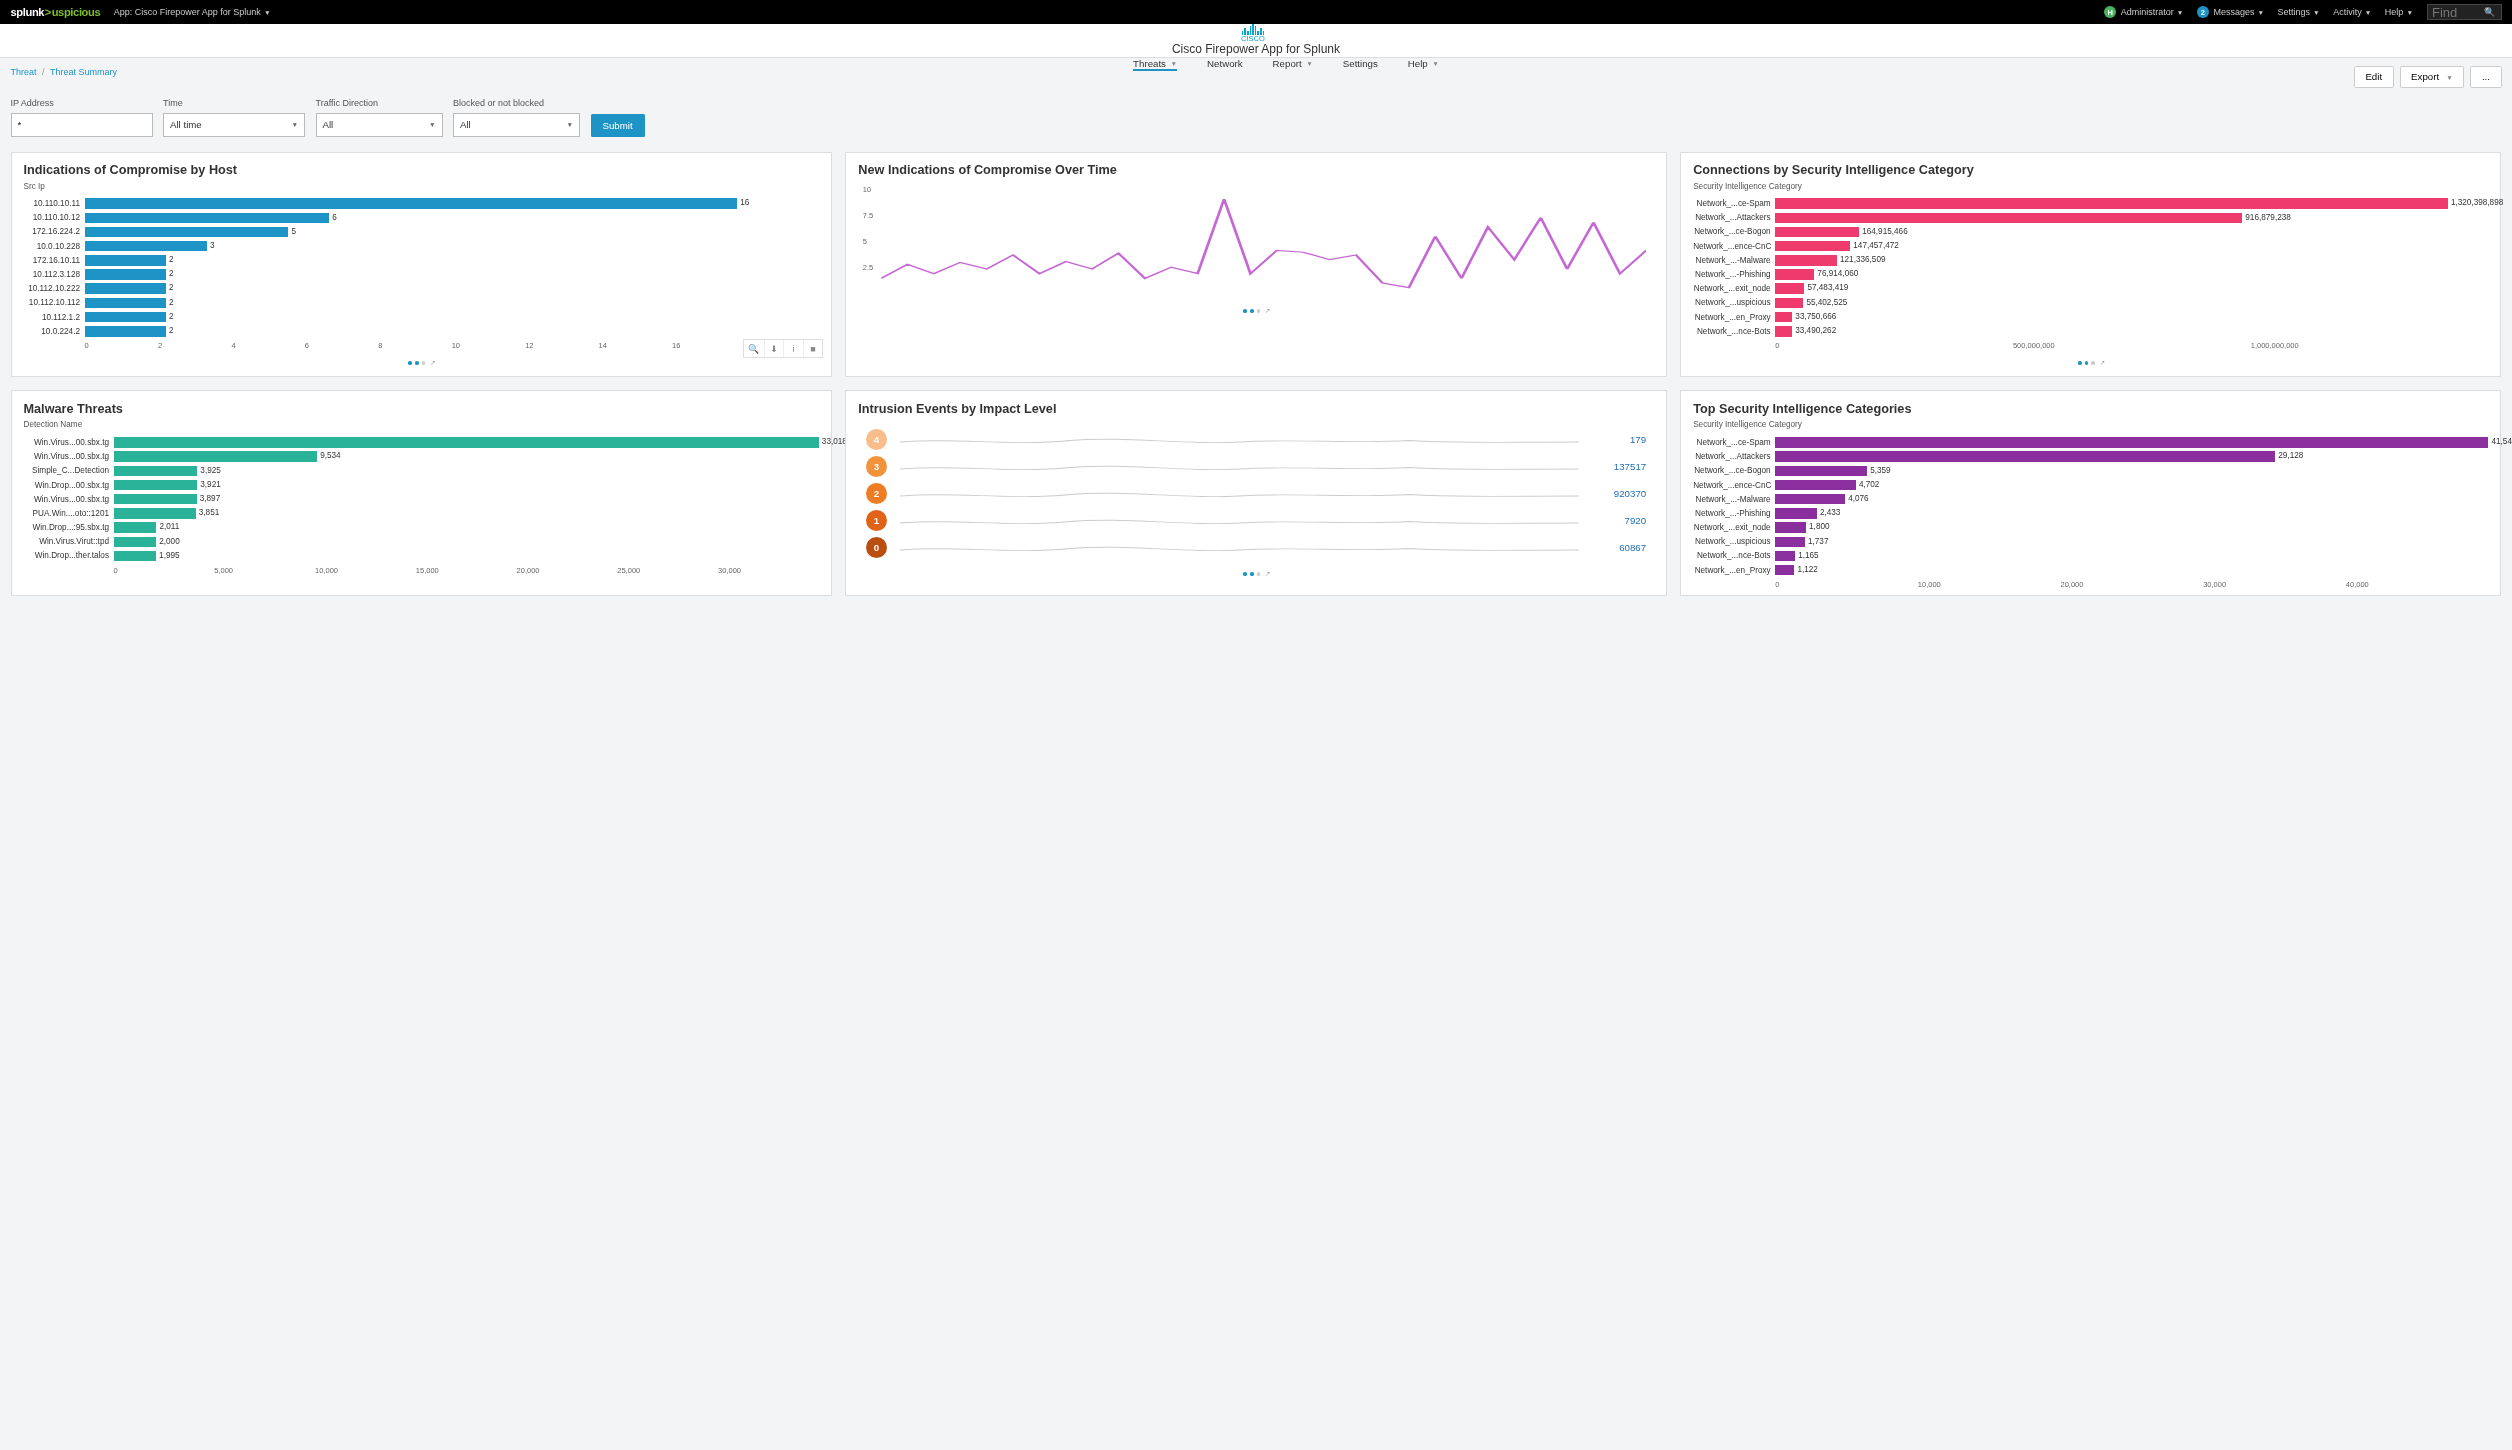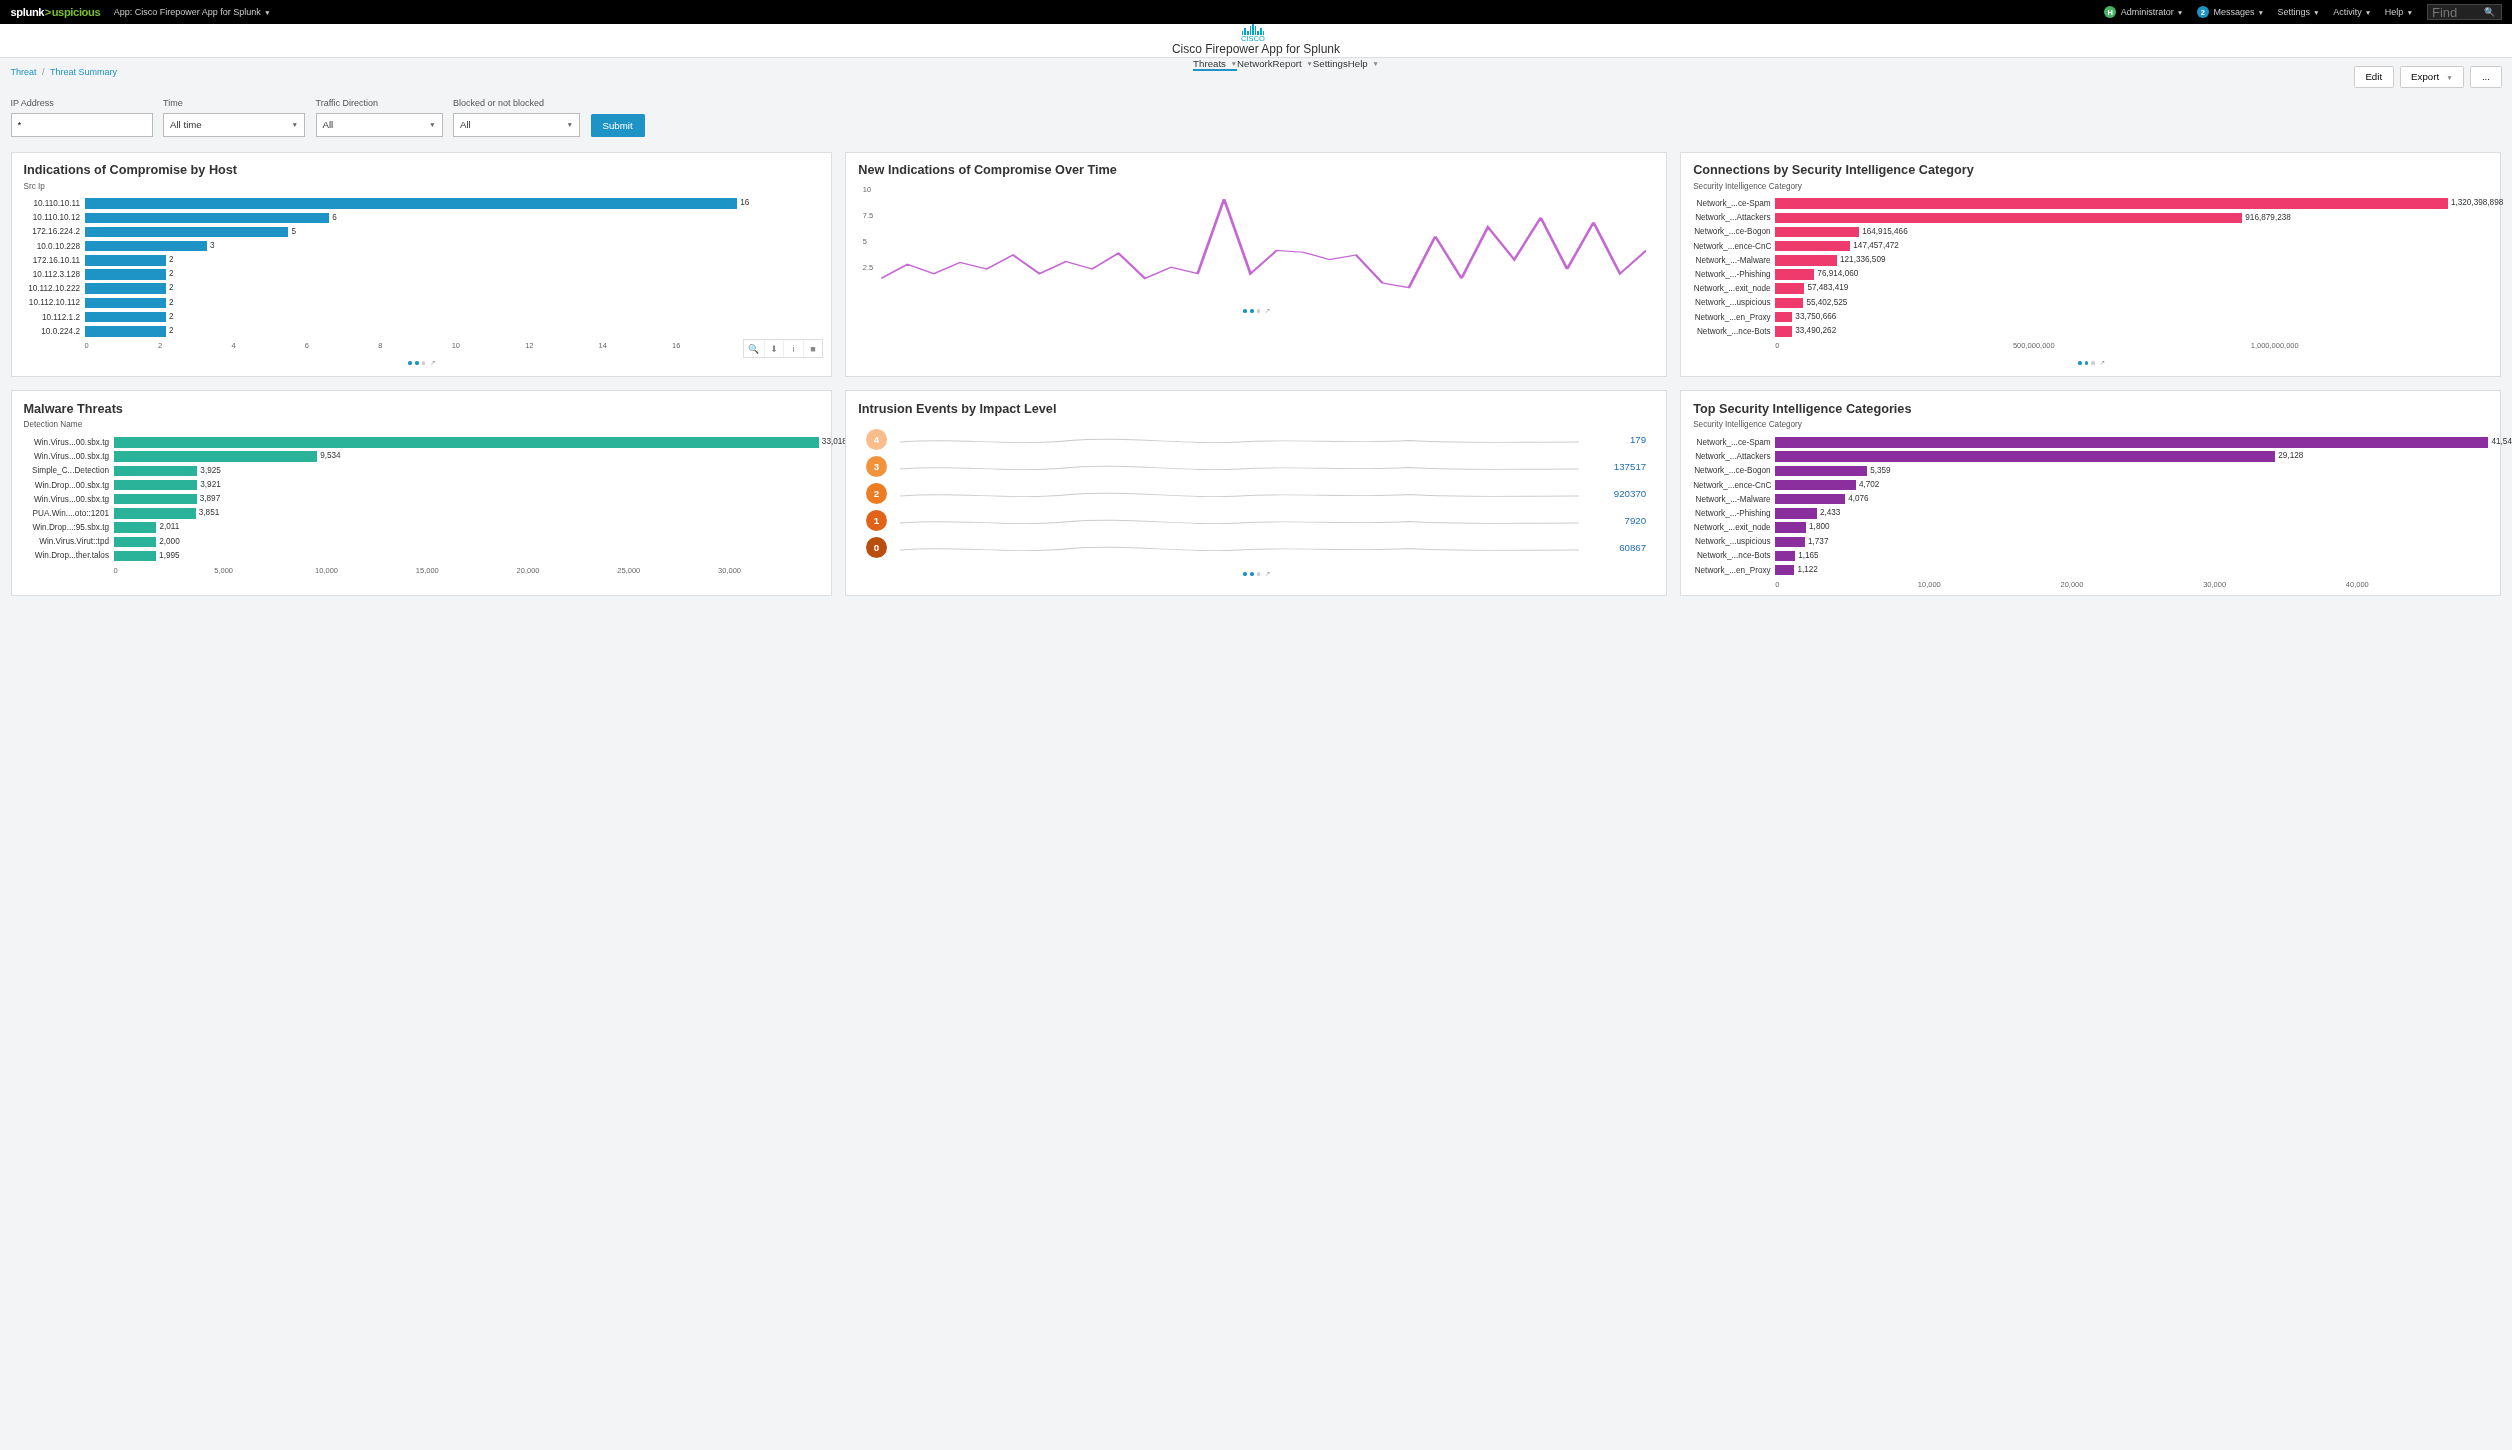--- a/index.html
+++ b/index.html
@@ -18,21 +18,21 @@
   .msg-badge { width: 12px; height: 12px; border-radius: 50%; background: #1e93c6; color: #fff; font-size: 7.5px; font-weight: bold; display: inline-flex; align-items: center; justify-content: center; margin-right: 4.5px; }
   .find-box { margin-left: 13.5px; background: #222; border: 0.7px solid #444; height: 16.5px; display: flex; align-items: center; padding: 0 4.5px; width: 75px; }
   .find-box input { background: transparent; border: none; color: #ccc; width: 52px; outline: none; font-size: 13px; }
   .find-box .srch { color: #888; font-size: 9px; }
   
   .appnav { background: #fff; border-bottom: 0.7px solid #ddd; height: 34px; display: flex; align-items: center; padding: 0 10.5px; flex-direction: column; }
   .cisco-logo { color: #00a7d1; font-size: 7.5px; line-height: 6px; margin-right: 6px; display: flex; flex-direction: column; align-items: center; }
   .cisco-bars { display: flex; align-items: flex-end; height: 10.5px; gap: 1.1px; margin-bottom: 1.5px; }
   .cisco-bars span { width: 1.5px; background: #00a7d1; }
   .appname { font-size: 12px; color: #333; }
-  .appnav-items { margin-left: 60px; display: flex; height: 100%; align-items: stretch; }
+  .appnav-items { margin-left: 60px; display: flex; gap: 30px; height: 100%; align-items: stretch; }
   .appnav-item { display: flex; align-items: center; cursor: pointer; color: #333; border-bottom: 2.2px solid transparent; padding-top: 2.2px; }
   .appnav-item.active { border-bottom-color: #1e93c6; color: #333; font-weight: 500; }
   .appnav-item .caret { margin-left: 4.5px; font-size: 6.7px; color: #888; }
   
   .content { padding: 7.5px 10.5px 15px; }
   .crumb-row { display: flex; align-items: flex-start; justify-content: space-between; }
   .crumbs { color: #1e93c6; font-size: 9px; padding-top: 1.5px; }
   .crumbs .sep { color: #999; margin: 0 3px; }
   .action-btns { display: flex; gap: 6px; }
   .btn-outline { background: #fff; border: 0.7px solid #ccc; padding: 4.5px 10.5px; font-size: 9.7px; cursor: pointer; border-radius: 1.5px; }

